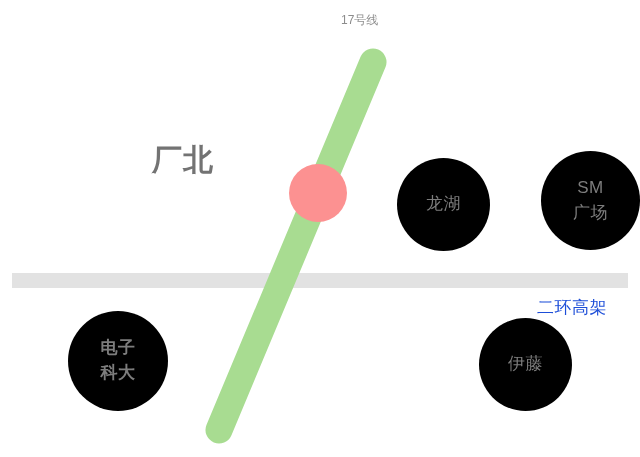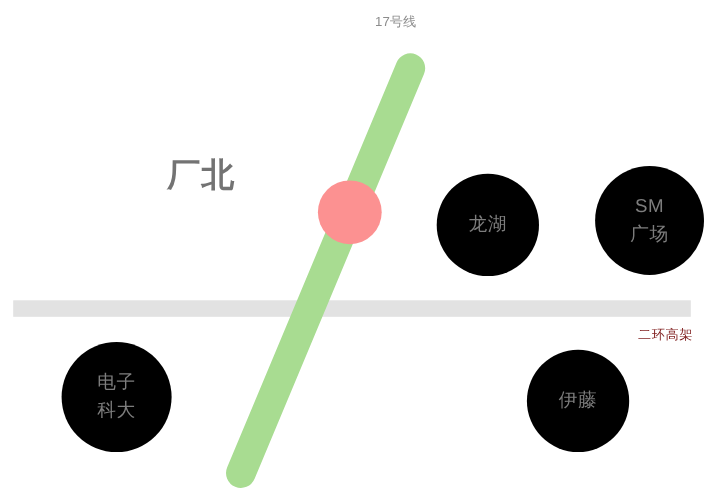--- a/index.html
+++ b/index.html
@@ -22,23 +22,23 @@
     position: absolute;
     left: 12px;
     top: 273px;
     width: 616px;
     height: 15px;
     background: #e2e2e2;
   }
   .road-label {
     position: absolute;
     top: 296px;
-    right: 10px;
-    font-size: 12px;
-    color: #7f1d1d;
+    right: 33px;
+    font-size: 17px;
+    color: #1d4ed8;
     letter-spacing: 0.5px;
     white-space: nowrap;
   }
   
   .metro-line-svg {
     position: absolute;
     left: 0;
     top: 0;
     width: 640px;
     height: 457px;
@@ -87,21 +87,21 @@
   }
   .poi-label {
     font-size: 17px;
     color: #7d7d7d;
     line-height: 1.45;
     letter-spacing: 0.5px;
   }
   .poi-label .line2 { display: block; }
   #poi-longhu   { left: 397px; top: 158px; width: 93px; height: 93px; }
   #poi-sm       { left: 541px; top: 151px; width: 99px; height: 99px; }
-  #poi-uestc    { left: 56px;  top: 311px; width: 100px; height: 100px; }
+  #poi-uestc    { left: 68px;  top: 311px; width: 100px; height: 100px; font-weight: bold; }
   #poi-ito      { left: 479px; top: 318px; width: 93px;  height: 93px; }
 </style>
 </head>
 <body>
 
 <div id="map-canvas">
 
   <div class="road-horizontal"></div>
   <div class="road-label">二环高架</div>
 

